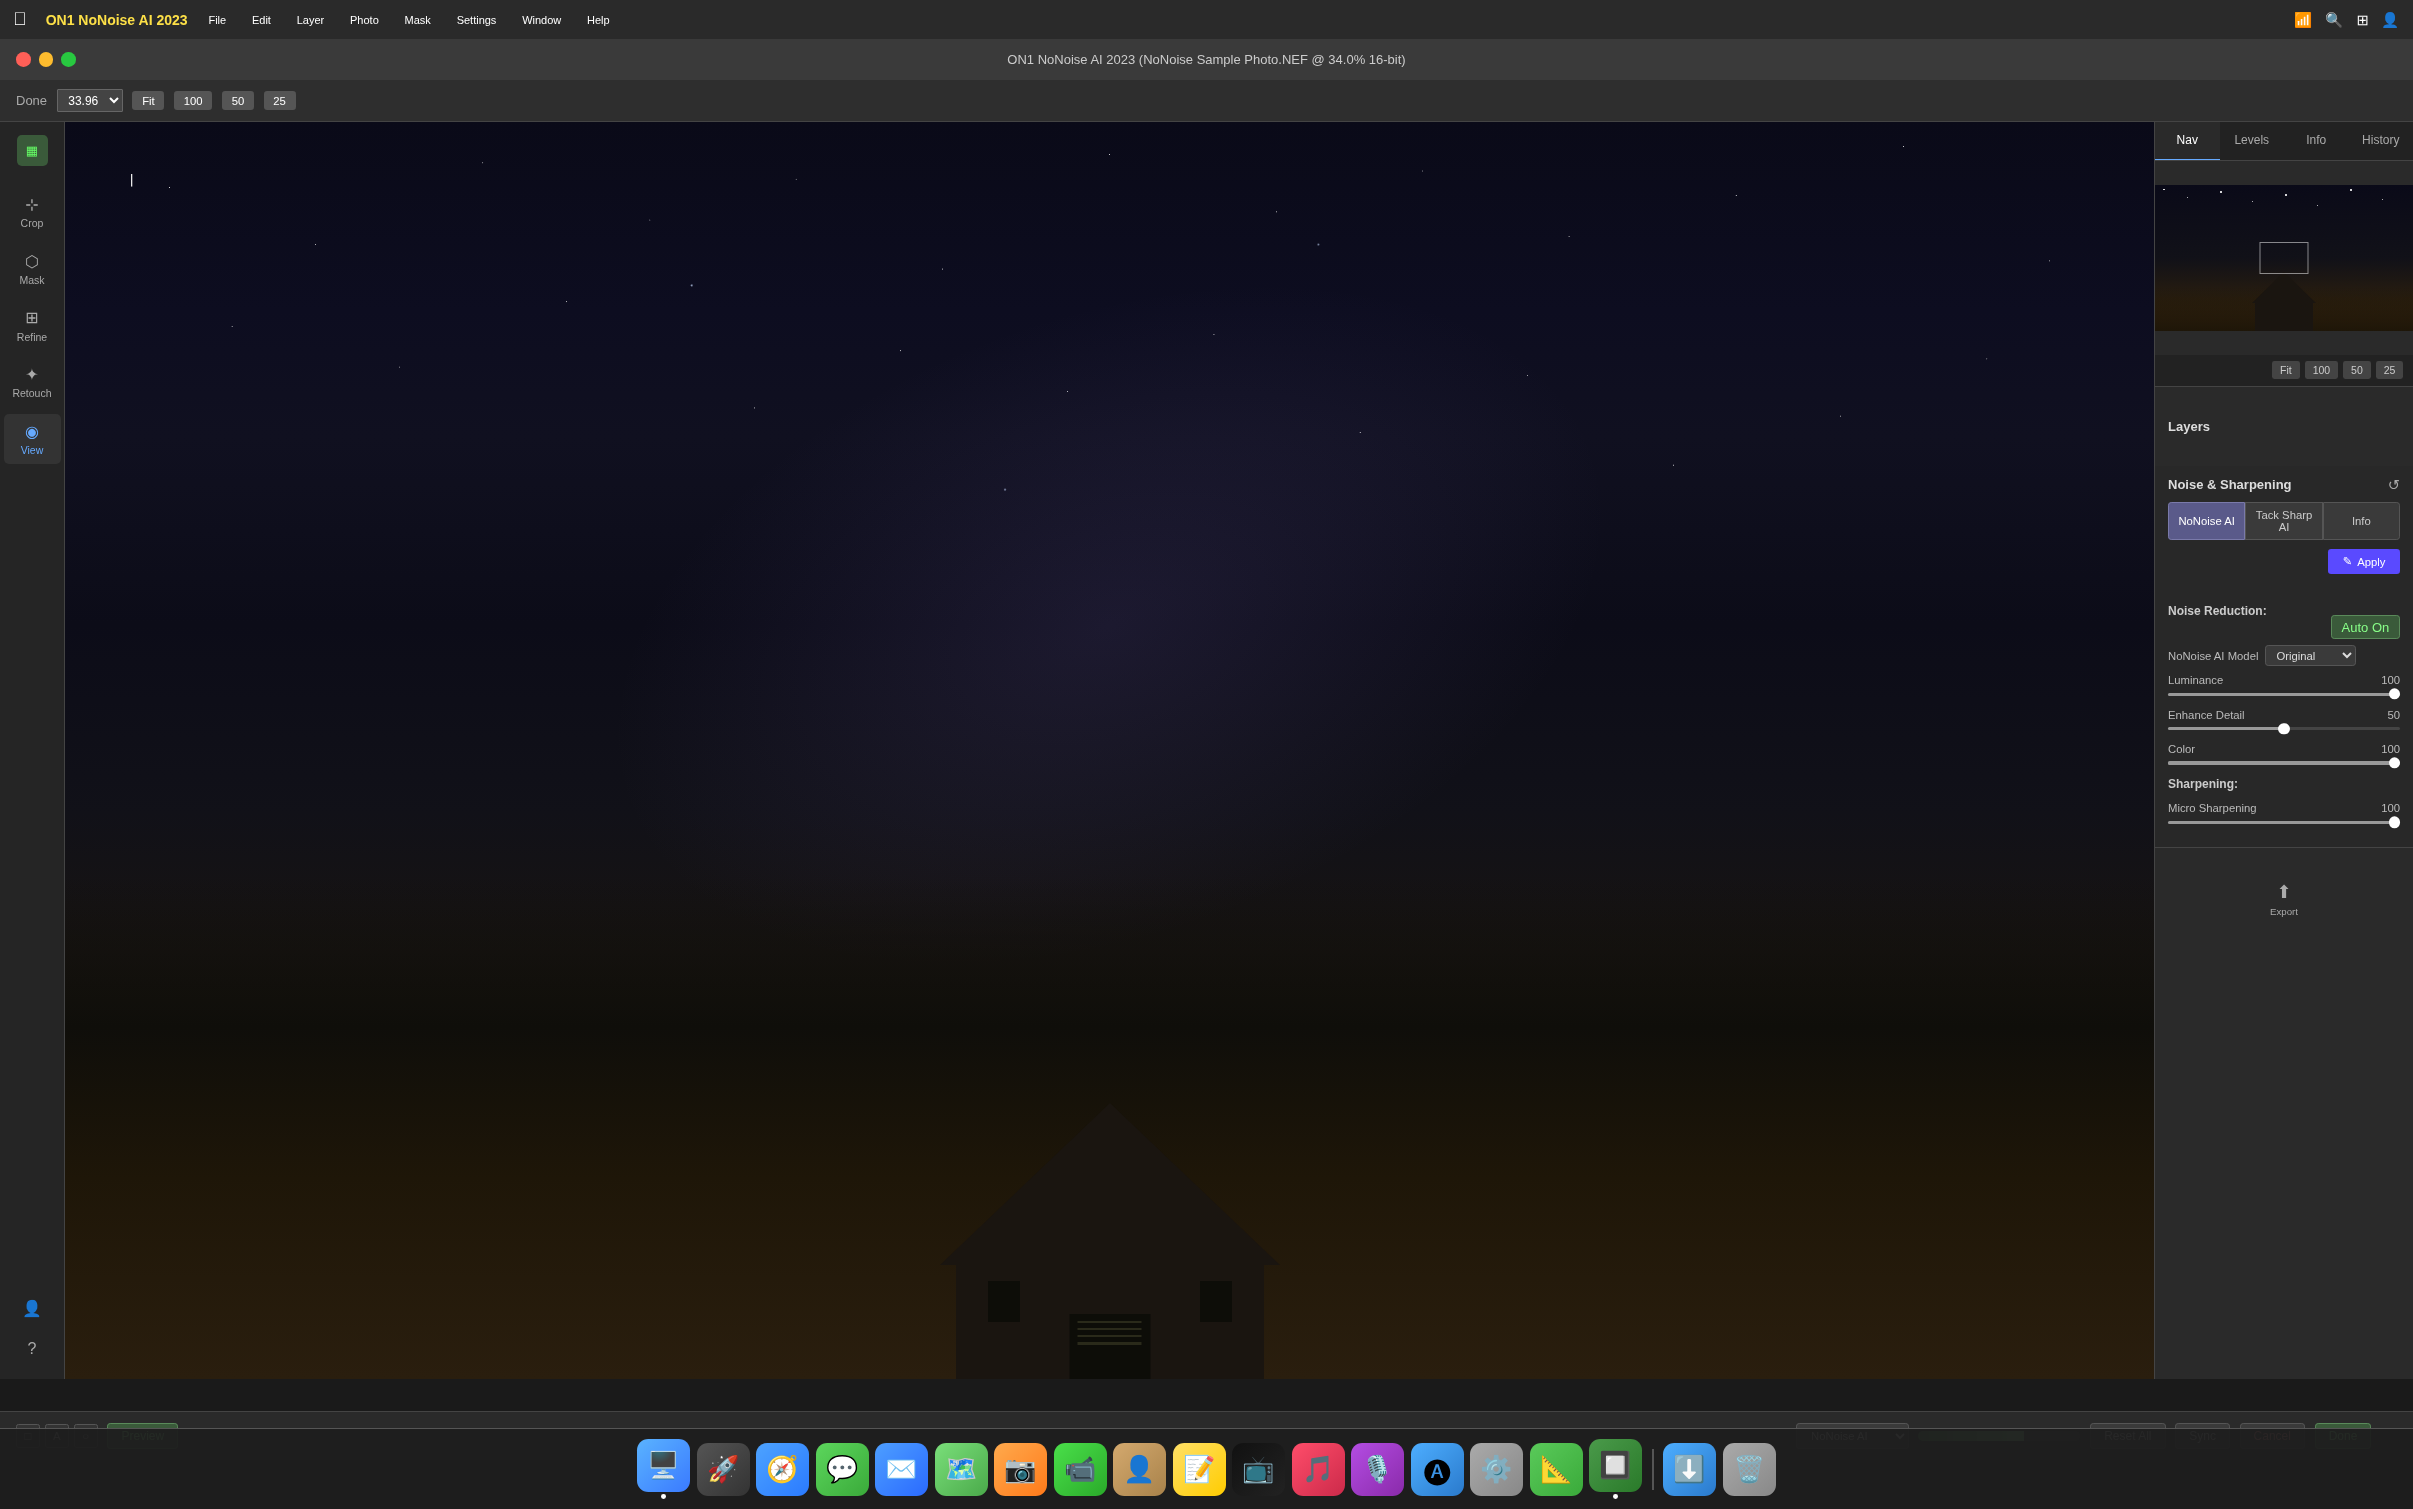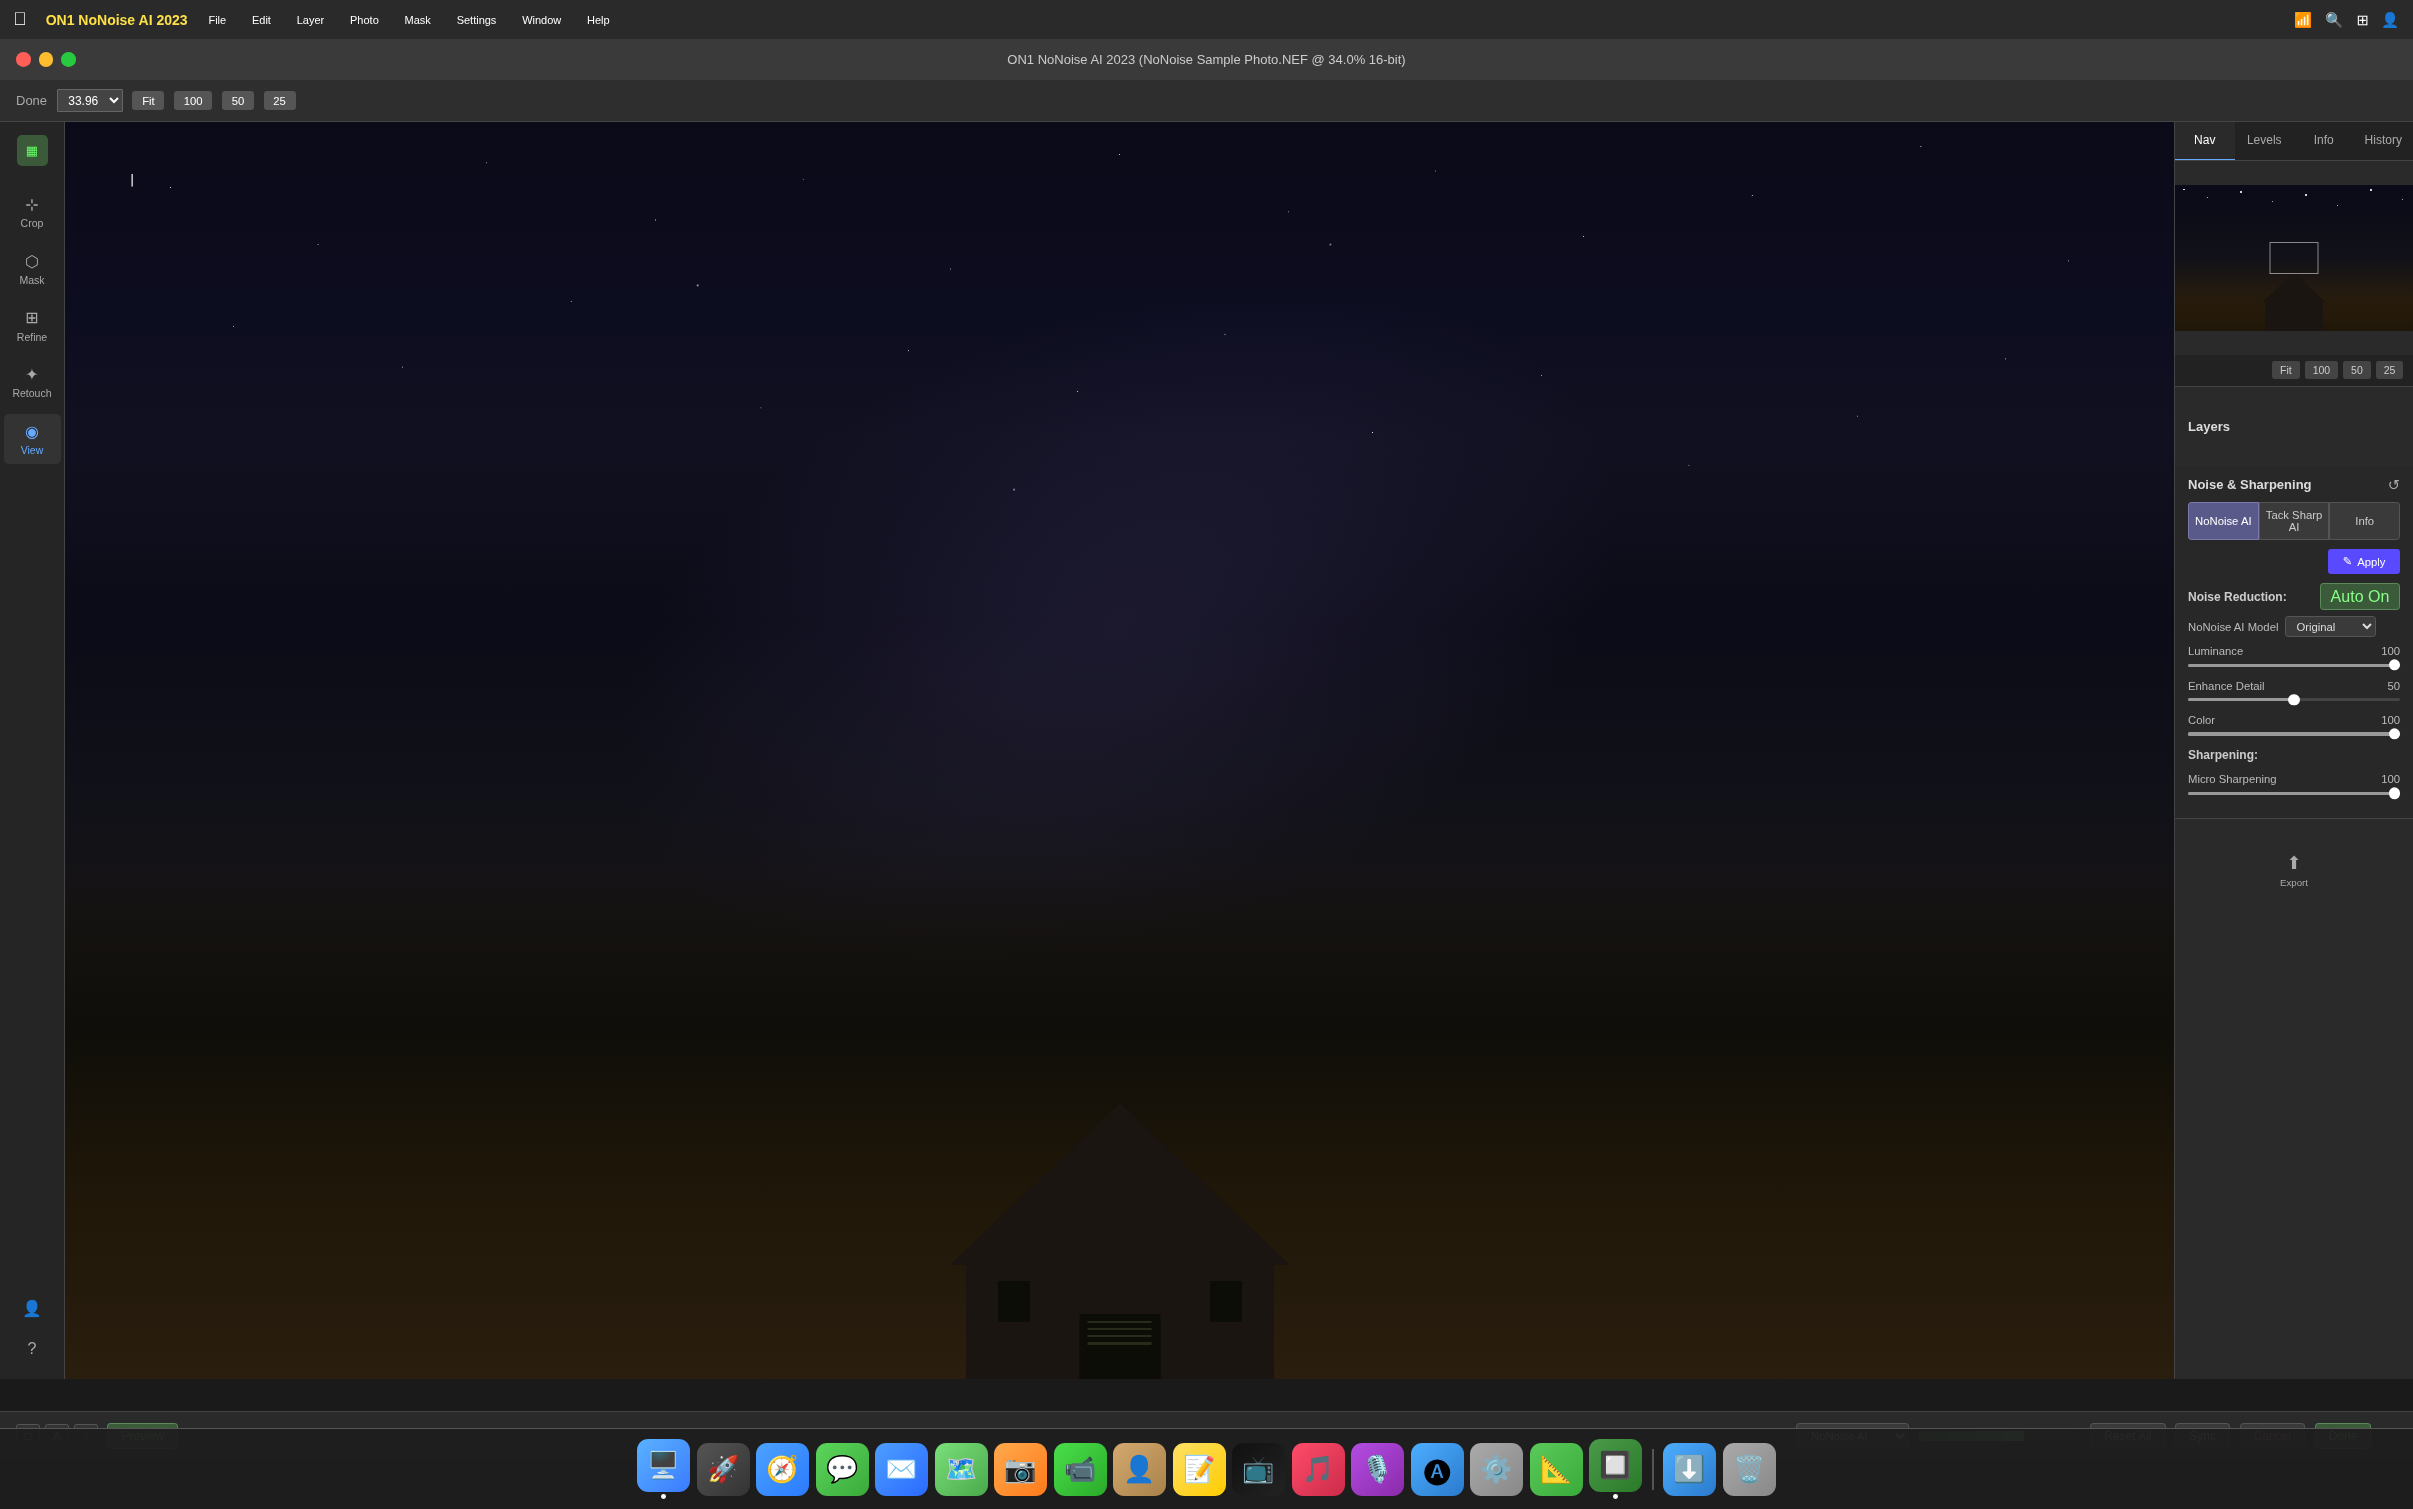--- a/index.html
+++ b/index.html
@@ -279,21 +279,21 @@
       height: 41px;
       background: #0d0d08;
       position: absolute;
       top: 16px;
     }
     .barn-window-left { left: 32px; }
     .barn-window-right { right: 32px; }
 
     
     .right-panel {
-      width: 239px;
+      width: 259px;
       background: #2a2a2a;
       display: flex;
       flex-direction: column;
       border-left: 0.8px solid #444;
       overflow-y: auto;
       gap: 24px;
     }
 
     
     .nav-tabs {
@@ -520,22 +520,23 @@
       font-size: 12px;
       color: #ccc;
       font-weight: 600;
     }
     .auto-on-btn {
       background: #3a5a3a;
       color: #8f8;
       border: 0.8px solid #5a8a5a;
       border-radius: 3.2px;
       padding: 3.2px 9.7px;
-      font-size: 16px;
-      cursor: pointer;
+      font-size: 13px;
+      cursor: pointer;
+      margin-top: 32px;
     }
 
     
     .sharpening-section {
       margin-top: 6.5px;
     }
     .sharpening-title {
       font-size: 12px;
       color: #ccc;
       font-weight: 600;

